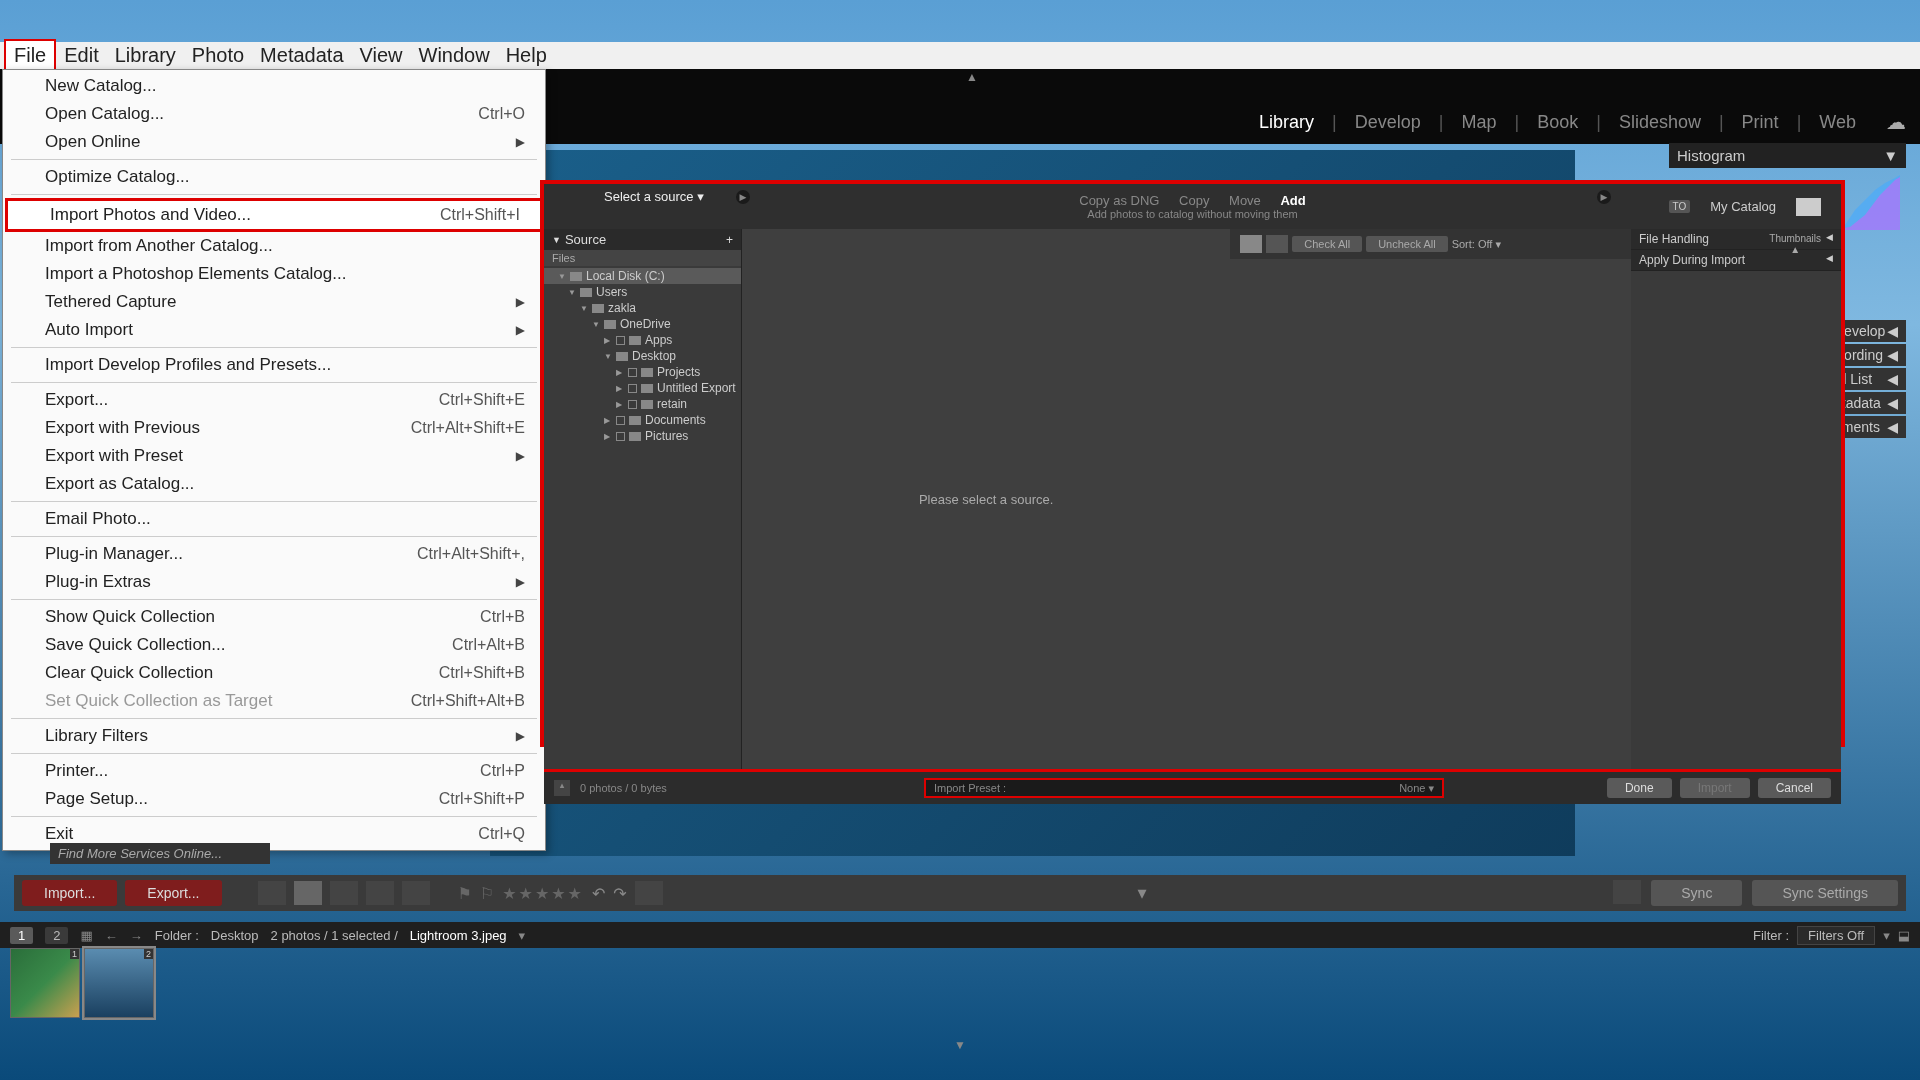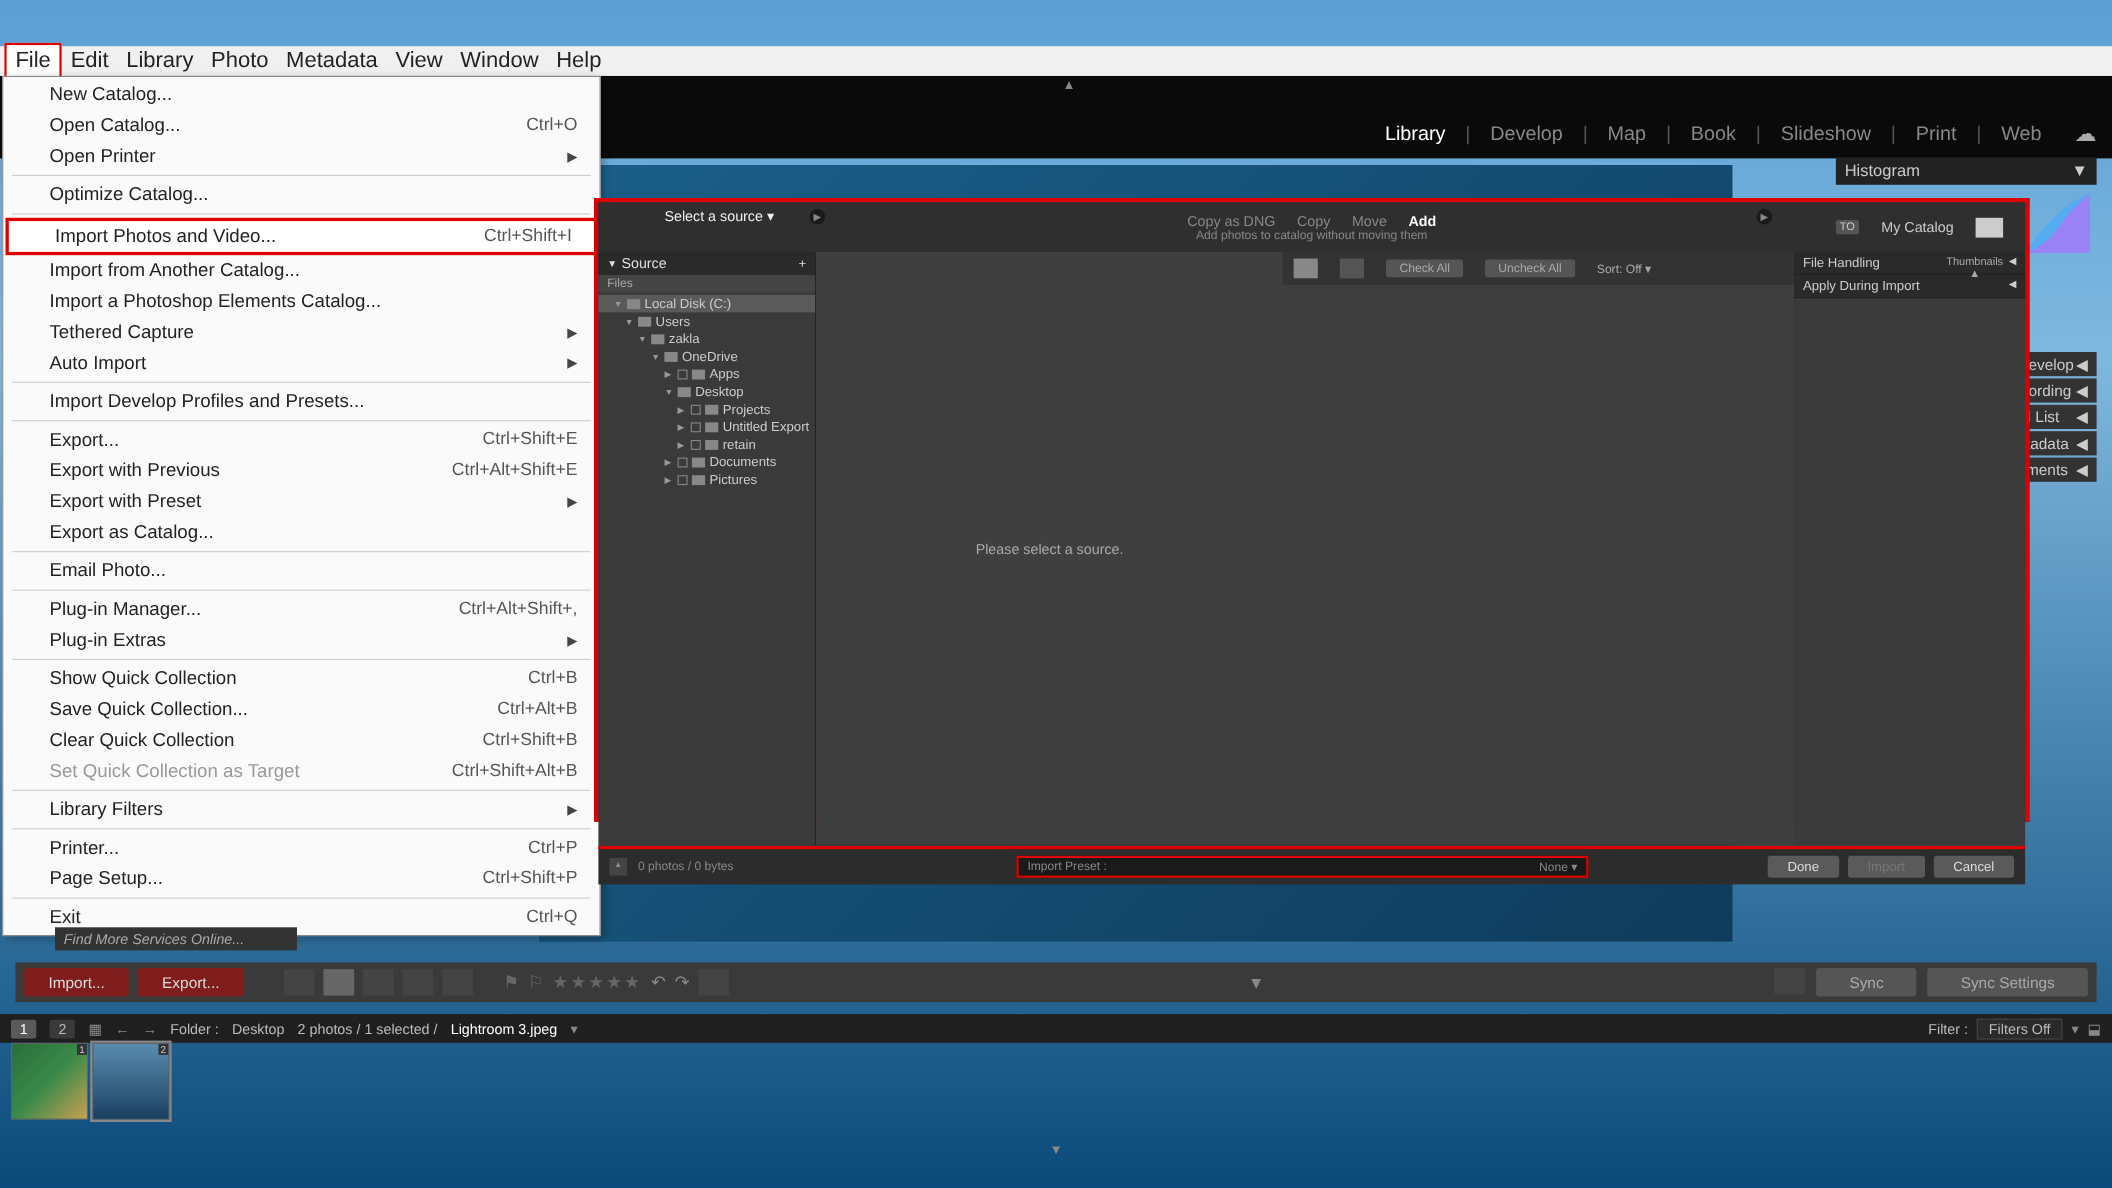--- a/index.html
+++ b/index.html
@@ -68,21 +68,21 @@
 .tree .node .t { font-size: 8px; width: 8px; color: #999; }
 .tree .node .folder { width: 12px; height: 9px; background: #888; display: inline-block; }
 .tree .indent1 { padding-left: 24px; }
 .tree .indent2 { padding-left: 36px; }
 .tree .indent3 { padding-left: 48px; }
 .tree .indent4 { padding-left: 60px; }
 .tree .indent5 { padding-left: 72px; }
 
 .import-center { flex: 1; background: #3f3f3f; display: flex; flex-direction: row; }
 .import-center .msg { flex: 1; display: flex; align-items: center; justify-content: center; color: #aaa; font-size: 13px; }
-.import-bottom-bar { height: 30px; background: #333; display: flex; align-items: center; padding: 0 10px; gap: 20px; font-size: 11px; color: #aaa; }
+.import-bottom-bar { height: 30px; background: #333; display: flex; align-items: center; padding: 0 10px; gap: 4px; font-size: 11px; color: #aaa; }
 .import-bottom-bar .view-btn { width: 22px; height: 18px; background: #555; cursor: pointer; }
 .import-bottom-bar .view-btn.active { background: #888; }
 .import-bottom-bar .btn { background: #555; padding: 2px 12px; font-size: 11px; cursor: pointer; border-radius: 2px; }
 .import-bottom-bar .sort { margin-left: auto; margin-right: 120px; }
 
 .import-rpanel { width: 210px; background: #3a3a3a; }
 .import-rpanel .sect { background: #2a2a2a; padding: 3px 8px; font-size: 12px; color: #ccc; display: flex; justify-content: space-between; border-bottom: 1px solid #222; }
 .import-rpanel .sect .tri { font-size: 9px; }
 
 .import-footer { height: 35px; background: #2c2c2c; display: flex; align-items: center; padding: 0 10px; font-size: 11px; color: #888; border-top: 3px solid #d00; position: relative; }
@@ -197,21 +197,21 @@
 
 <div class="dropdown" id="dropdown">
     <div class="item">
       <span>New Catalog...</span>
     </div>
     <div class="item">
       <span>Open Catalog...</span>
       <span class="shortcut">Ctrl+O</span>
     </div>
     <div class="item">
-      <span>Open Printer</span>
+      <span>Open Online</span>
       <span class="arrow">▶</span>
     </div>
     <hr>
     <div class="item">
       <span>Optimize Catalog...</span>
     </div>
     <hr>
     <div class="item highlighted">
       <span>Import Photos and Video...</span>
       <span class="shortcut">Ctrl+Shift+I</span>

